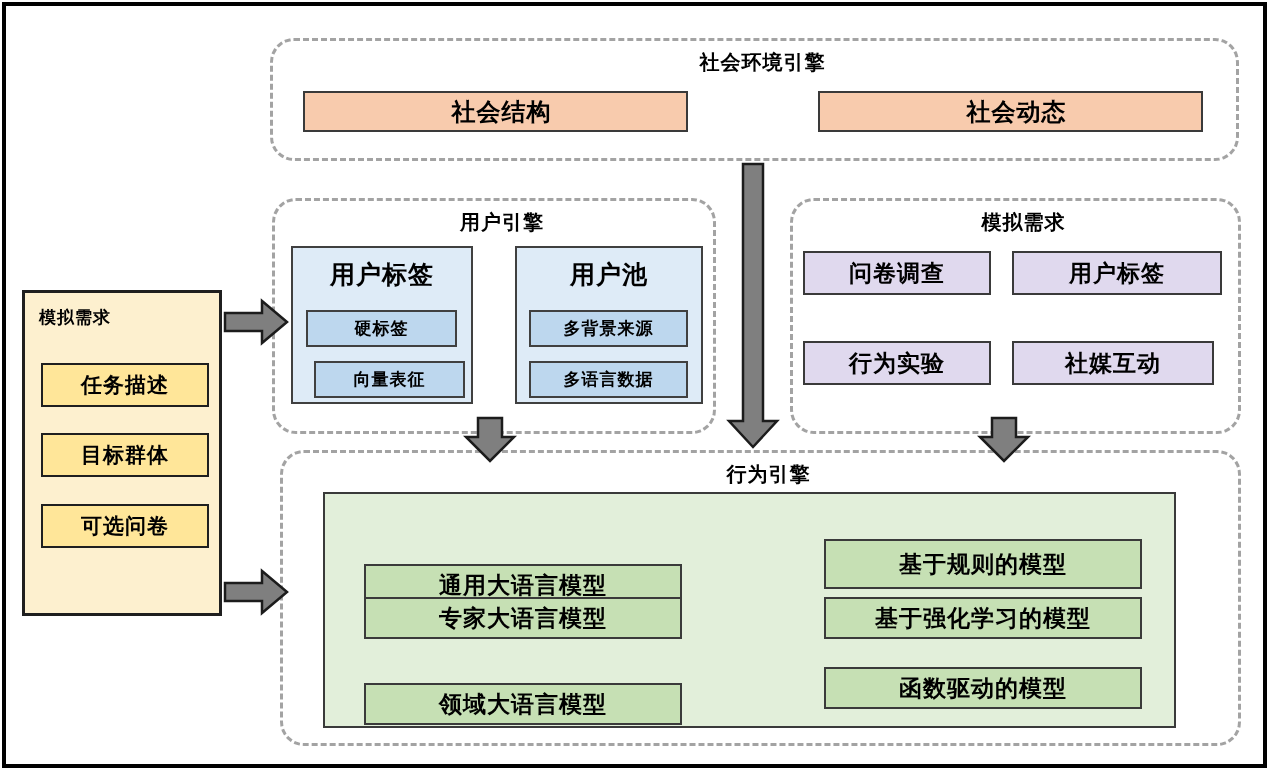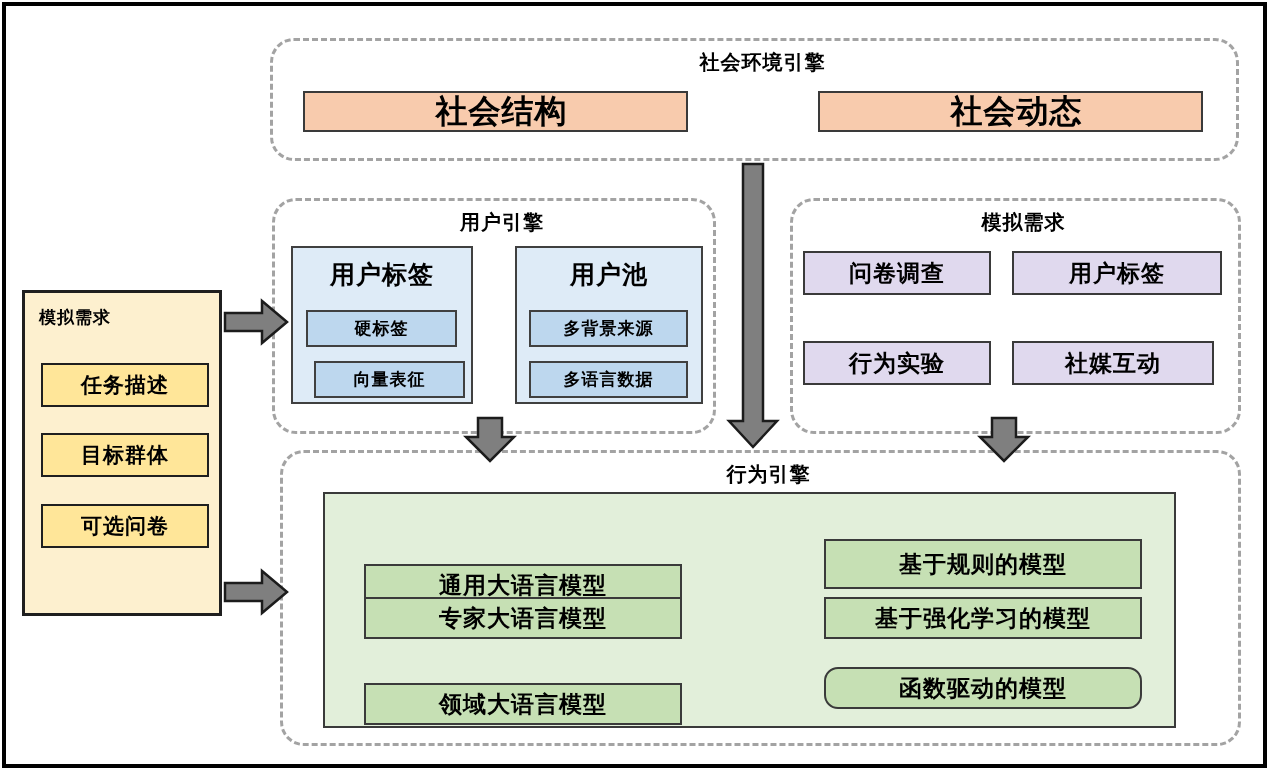--- a/index.html
+++ b/index.html
@@ -11,21 +11,21 @@
   .dashed{
     position:absolute;border:3px dashed #a3a3a3;border-radius:24px;background:transparent;
   }
   .engine-title{
     position:absolute;top:8px;left:0;width:100%;text-align:center;font-size:20px;letter-spacing:1px;padding-left:8px;
   }
   .cbox{
     position:absolute;display:flex;align-items:center;justify-content:center;
     text-align:center;box-sizing:border-box;letter-spacing:1px;
   }
-  .orange{background:#F8CBAD;border:2.5px solid #3a3a3a;font-size:32px;padding-left:12px;}
+  .orange{background:#F8CBAD;border:2.5px solid #3a3a3a;font-size:24px;padding-left:12px;}
   .bluegrp{background:#DEEBF7;border:2.5px solid #404040;}
   .grp-title{position:absolute;top:10px;left:0;width:100%;text-align:center;font-size:25px;letter-spacing:1px;}
   .bluesub{background:#BDD7EE;border:2px solid #404040;font-size:17px;}
   .purple{background:#E0D9EE;border:2.5px solid #3a3a3a;font-size:23px;}
   .biggreen{position:absolute;background:#E2EFDA;border:2.5px solid #3a3a3a;box-sizing:border-box;}
   .green{background:#C6E0B4;border:2px solid #3a3a3a;font-size:23px;}
   .simbox{position:absolute;background:#FDF0CF;border:3px solid #1f1f1f;box-sizing:border-box;}
   .sim-title{position:absolute;left:14px;top:13px;font-size:17px;letter-spacing:1px;}
   .yellow{background:#FFE699;border:2.5px solid #1f1f1f;font-size:21px;}
   svg.arrow{position:absolute;overflow:visible;}
@@ -72,21 +72,21 @@
 </div>
 
 <div class="dashed" style="left:280px;top:450px;width:955px;height:290px;">
   <div class="engine-title">行为引擎</div>
   <div class="biggreen" style="left:40px;top:39px;width:853px;height:236px;">
     <div class="cbox green" style="left:39px;top:33px;width:318px;height:42px;margin-top:37px;">通用大语言模型</div>
     <div class="cbox green" style="left:39px;top:103px;width:318px;height:42px;">专家大语言模型</div>
     <div class="cbox green" style="left:39px;top:189px;width:318px;height:42px;">领域大语言模型</div>
     <div class="cbox green" style="left:499px;top:33px;width:318px;height:50px;margin-top:12px;">基于规则的模型</div>
     <div class="cbox green" style="left:499px;top:103px;width:318px;height:42px;">基于强化学习的模型</div>
-    <div class="cbox green" style="left:499px;top:173px;width:318px;height:42px;border-radius:14px;">函数驱动的模型</div>
+    <div class="cbox green" style="left:499px;top:173px;width:318px;height:42px;">函数驱动的模型</div>
   </div>
 </div>
 
 <svg class="arrow" style="left:224px;top:298px;" width="66" height="48">
   <polygon points="1,15 38,15 38,3 63,24 38,45 38,33 1,33"></polygon>
 </svg>
 <svg class="arrow" style="left:224px;top:568px;" width="66" height="48">
   <polygon points="1,15 38,15 38,3 63,24 38,45 38,33 1,33"></polygon>
 </svg>
 <svg class="arrow" style="left:727px;top:163px;" width="52" height="286">

